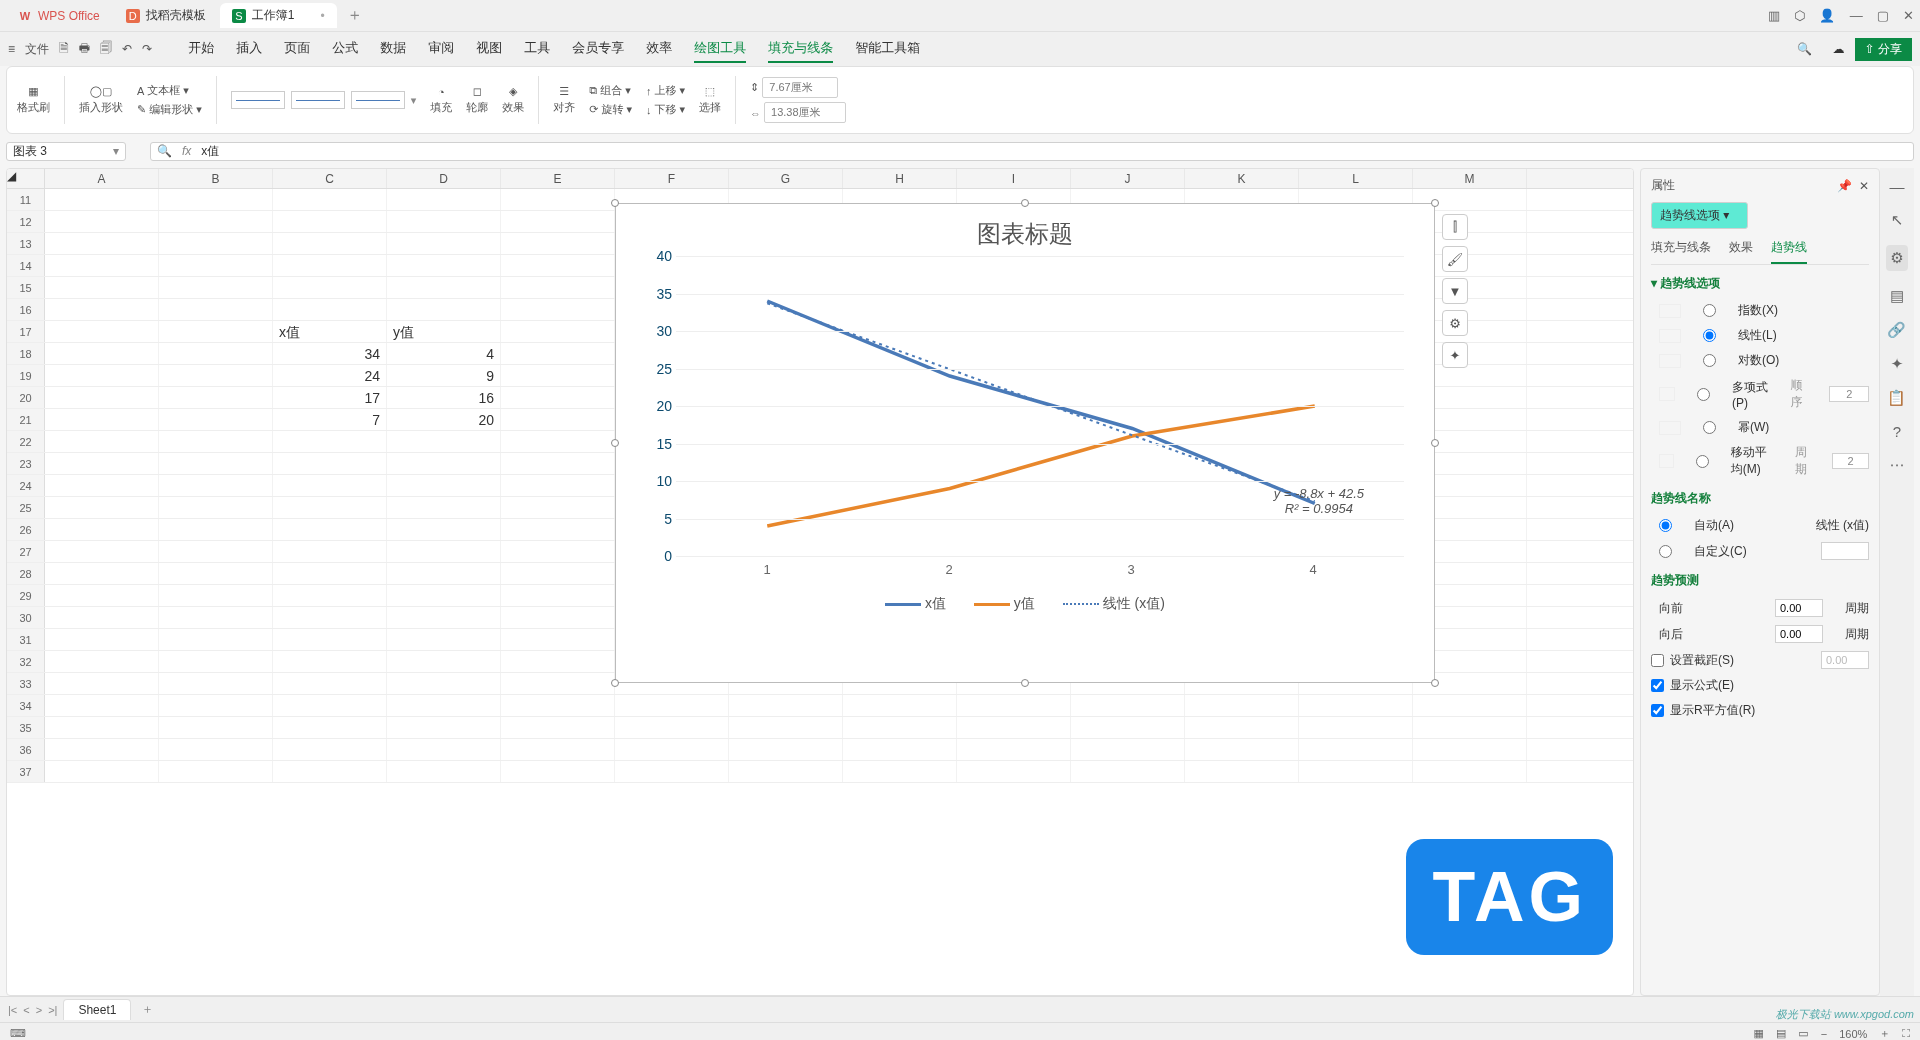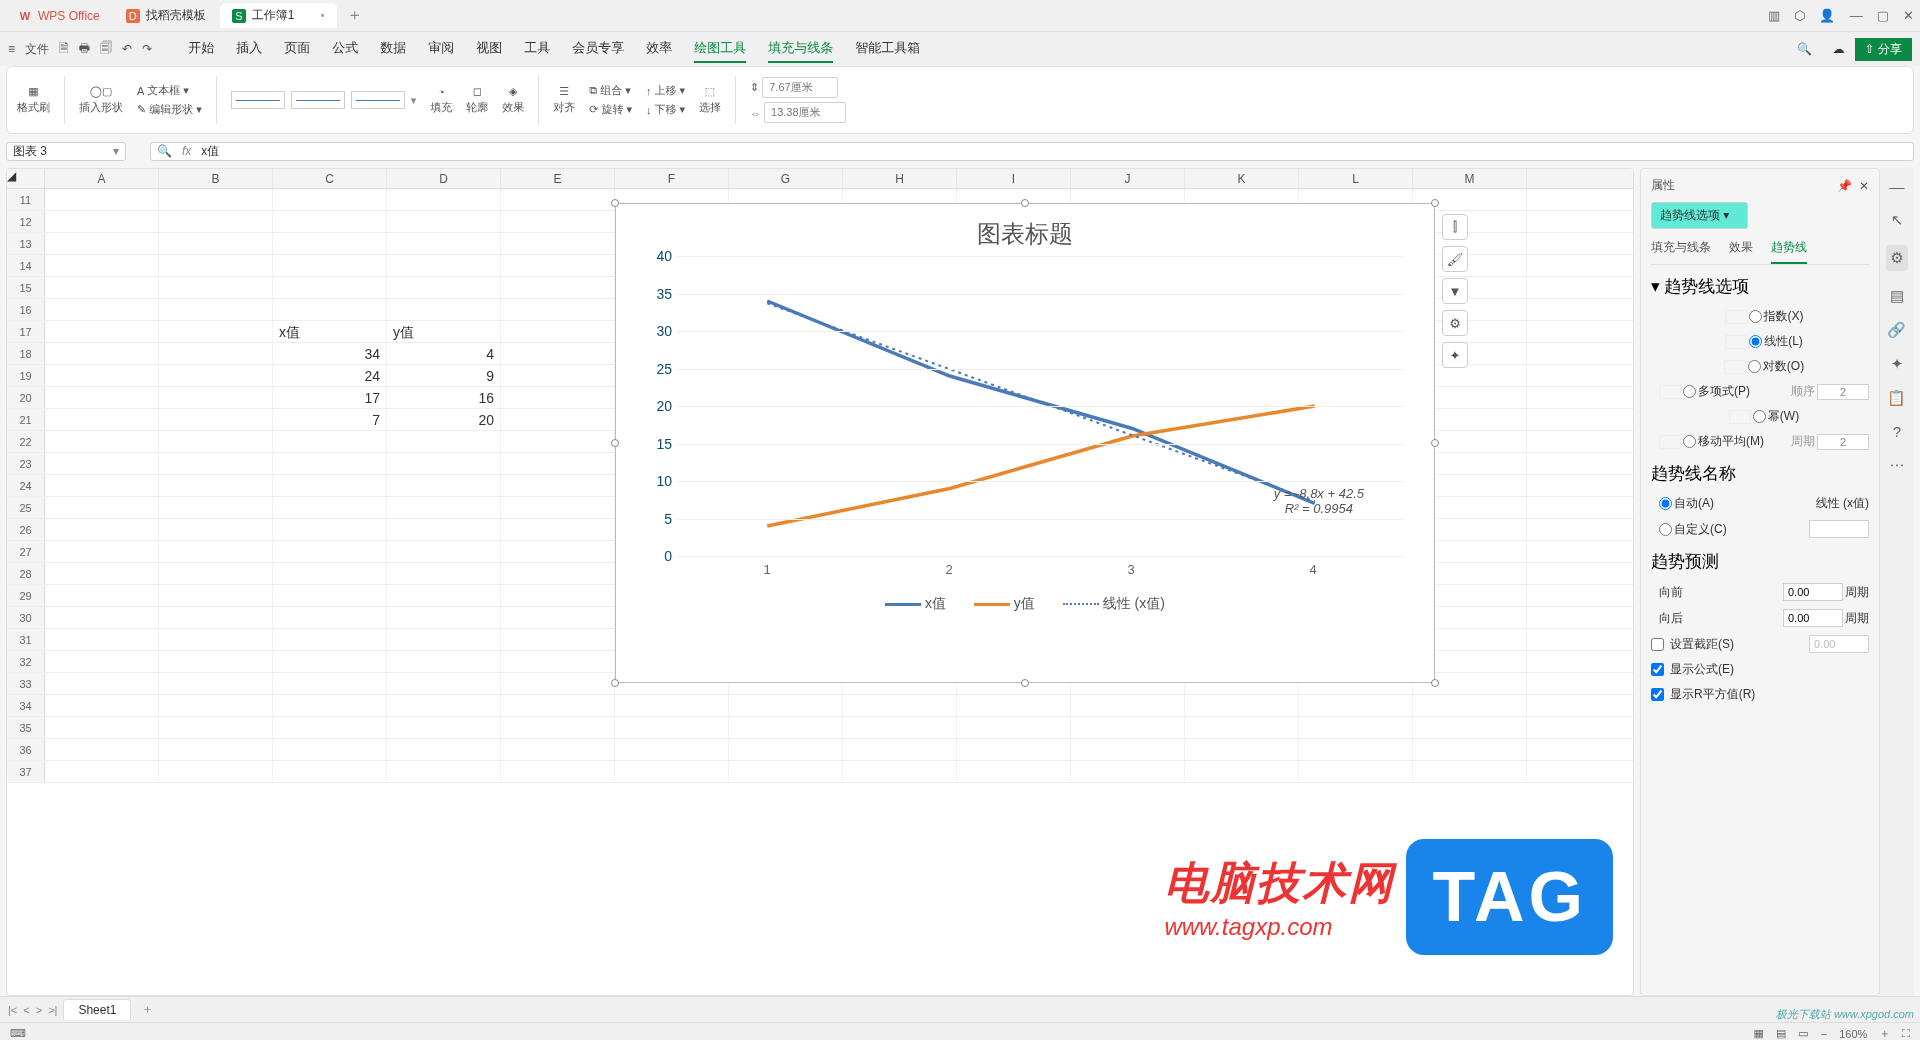--- a/index.html
+++ b/index.html
@@ -85,25 +85,25 @@
 .wm-url { font-size: 24px; color: #e33; font-style: italic; }
 .wm-tag { background: #1985ea; color: #fff; font-size: 70px; font-weight: 800; padding: 18px 26px; border-radius: 18px; letter-spacing: 4px; }
 
 
 .rpanel { width: 240px; background: #f5f5f5; border: 1px solid #e0e0e0; border-radius: 4px; margin-left: 6px; padding: 8px 10px; font-size: 12px; overflow-y: auto; }
 .rp-hdr { display: flex; justify-content: space-between; align-items: center; margin-bottom: 8px; color: #555; }
 .rp-sel { border: 1px solid #d0d0d0; background: #5eead4; padding: 4px 18px 4px 8px; border-radius: 3px; display: inline-block; margin-bottom: 10px; cursor: pointer; }
 .rp-tabs { display: flex; gap: 18px; border-bottom: 1px solid #e0e0e0; margin-bottom: 10px; font-size: 12px; }
 .rp-tabs span { padding-bottom: 6px; cursor: pointer; color: #555; }
 .rp-tabs .act { color: #0b8a45; border-bottom: 2px solid #0b8a45; }
-.rp-sec { font-size: 17px; color: #000000; margin: 8px 0 6px; font-weight: 400; }
-.opt-row { display: flex; align-items: center; gap: 2px; padding: 4px 0 4px 8px; font-size: 12px; justify-content: center; }
+.rp-sec { font-size: 12px; color: #15803d; margin: 8px 0 6px; font-weight: 700; }
+.opt-row { display: flex; align-items: center; gap: 22px; padding: 4px 0 4px 8px; font-size: 12px; }
 .opt-row .mini { width: 22px; height: 14px; background: linear-gradient(#fce #fff); border: 1px solid #eee; }
 .spin { border: 1px solid #d0d0d0; background: #fff; width: 52px; padding: 1px 4px; font-size: 11px; text-align: center; color: #888; }
-.txtin { border: 1px solid #d0d0d0; background: #fff; width: 60px; padding: 2px 4px; font-size: 11px; }
+.txtin { border: 1px solid #d0d0d0; background: #fff; width: 48px; padding: 2px 4px; font-size: 11px; }
 .chk { display: flex; align-items: center; gap: 6px; padding: 4px 0; }
 
 
 .toolstrip { width: 34px; background: #f0f0f0; display: flex; flex-direction: column; align-items: center; gap: 16px; padding-top: 10px; color: #666; }
 .toolstrip span { cursor: pointer; font-size: 15px; }
 .ts-act { background: #e0e0e0; padding: 4px; border-radius: 4px; }
 
 
 .sheettabs { height: 26px; background: #f0f0f0; display: flex; align-items: center; padding: 0 8px; gap: 6px; border-top: 1px solid #ddd; }
 .nav-arr { color: #888; cursor: pointer; font-size: 11px; }
@@ -785,24 +785,20 @@
           <span>4</span>
         </div>
       <div class="legend" id="legend">
           <span><span class="lg-line" style="border-color: rgb(74, 122, 184);"></span> x值</span>
           <span><span class="lg-line" style="border-color: rgb(232, 135, 43);"></span> y值</span>
           <span><span class="lg-line lg-dot" style="border-color: rgb(74, 122, 184);"></span> 线性 (x值)</span>
         </div>
     </div>
 
     <div class="watermark">
-      <div>
-        <div class="wm-text">电脑技术网</div>
-        <div class="wm-url">www.tagxp.com</div>
-      </div>
       <div class="wm-tag">TAG</div>
     </div>
   </div>
 
   <div class="rpanel">
     <div class="rp-hdr">
       <span>属性</span>
       <span><span>📌</span>&nbsp;&nbsp;<span>✕</span></span>
     </div>
     <span class="rp-sel"><span>趋势线选项</span> ▾</span>

